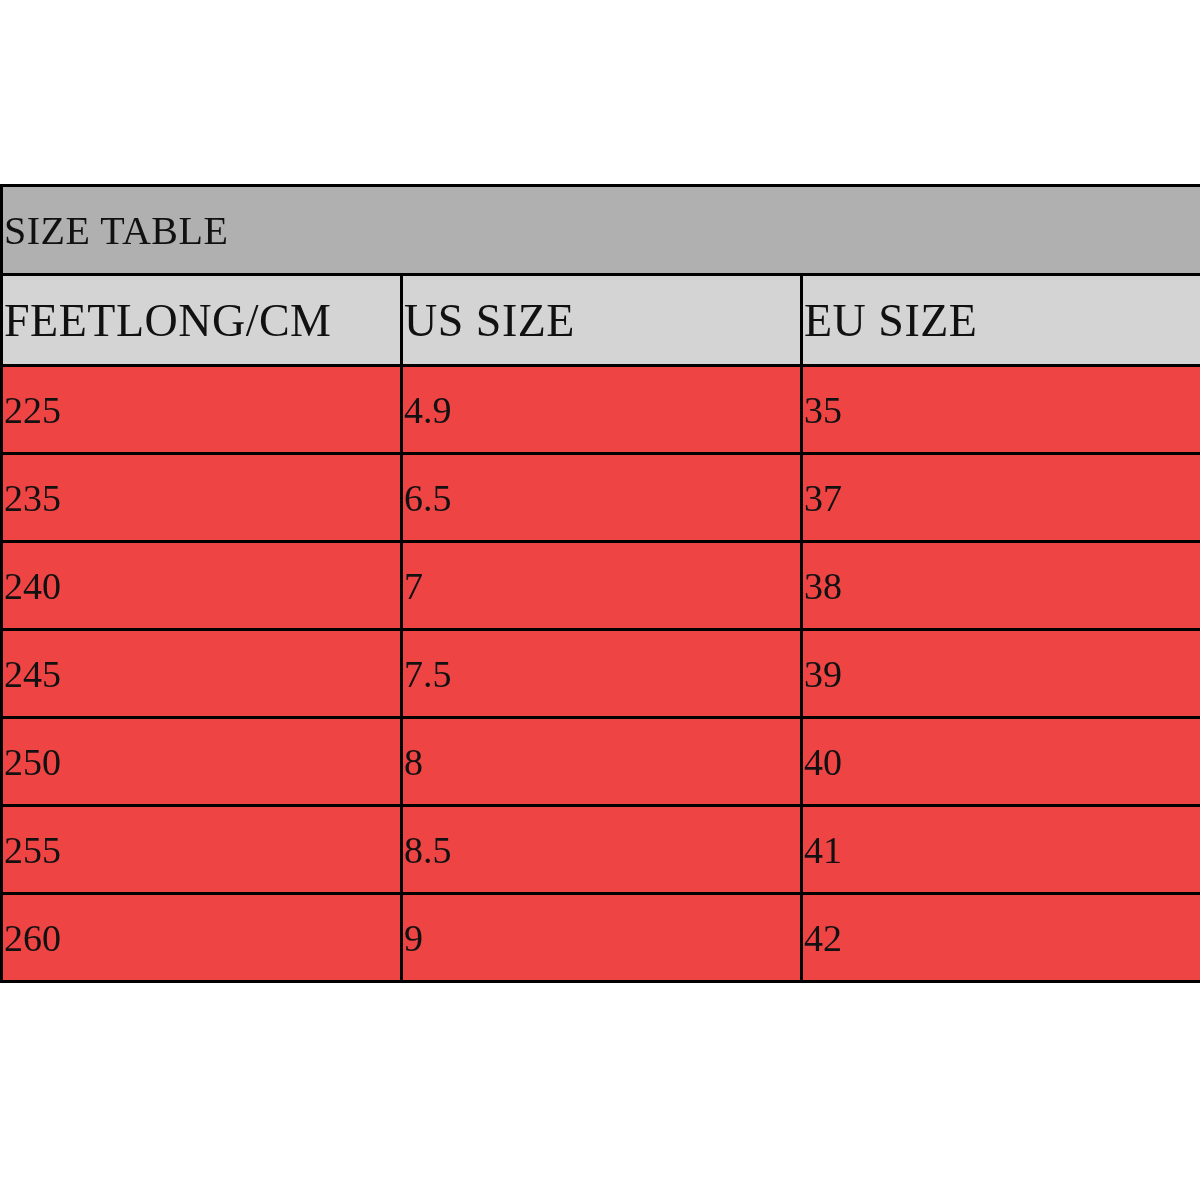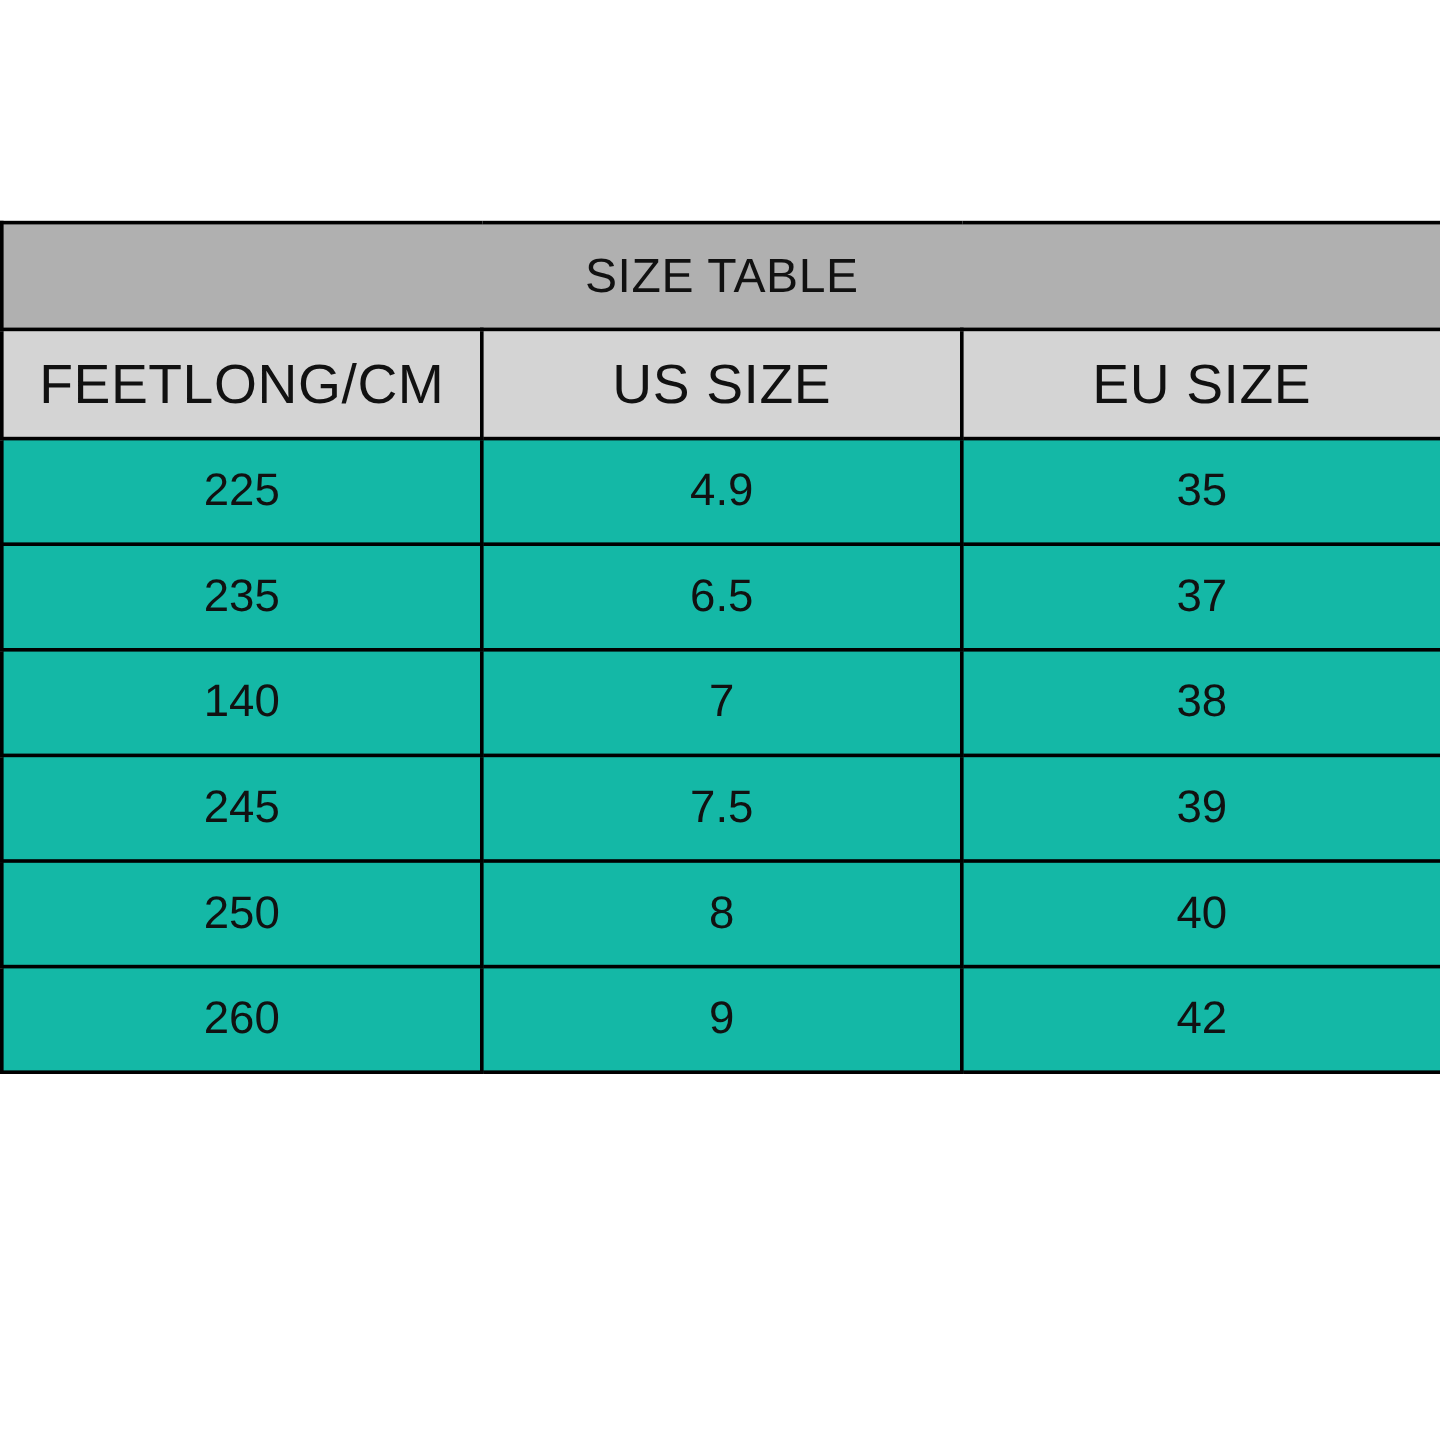--- a/index.html
+++ b/index.html
@@ -22,39 +22,40 @@
   }
   table.size-table {
     border-collapse: collapse;
     width: 1200px;
     table-layout: fixed;
     border: 3px solid #000000;
   }
   table.size-table td,
   table.size-table th {
     border: 3px solid #000000;
-    text-align: center;
+    text-align: left;
     vertical-align: middle;
     color: #111111;
     font-weight: normal;
+    font-family: Liberation Serif, serif;
   }
   tr.title-row td {
     background: #b0b0b0;
     height: 84px;
     font-size: 40px;
     letter-spacing: 0.5px;
   }
   tr.header-row th {
     background: #d4d4d4;
     height: 86px;
     font-size: 46px;
     letter-spacing: 0.5px;
   }
   tr.data-row td {
-    background: #14b8a6;
+    background: #ef4444;
     height: 83px;
     font-size: 38px;
   }
   col.c1 { width: 400px; }
   col.c2 { width: 400px; }
   col.c3 { width: 400px; }
 </style>
 </head>
 <body>
 
@@ -79,34 +80,39 @@
         <td>225</td>
         <td>4.9</td>
         <td>35</td>
       </tr>
       <tr class="data-row">
         <td>235</td>
         <td>6.5</td>
         <td>37</td>
       </tr>
       <tr class="data-row">
-        <td>140</td>
+        <td>240</td>
         <td>7</td>
         <td>38</td>
       </tr>
       <tr class="data-row">
         <td>245</td>
         <td>7.5</td>
         <td>39</td>
       </tr>
       <tr class="data-row">
         <td>250</td>
         <td>8</td>
         <td>40</td>
       </tr>
       <tr class="data-row">
+        <td>255</td>
+        <td>8.5</td>
+        <td>41</td>
+      </tr>
+      <tr class="data-row">
         <td>260</td>
         <td>9</td>
         <td>42</td>
       </tr>
     </tbody>
   </table>
 </div>
 
 </body></html>

